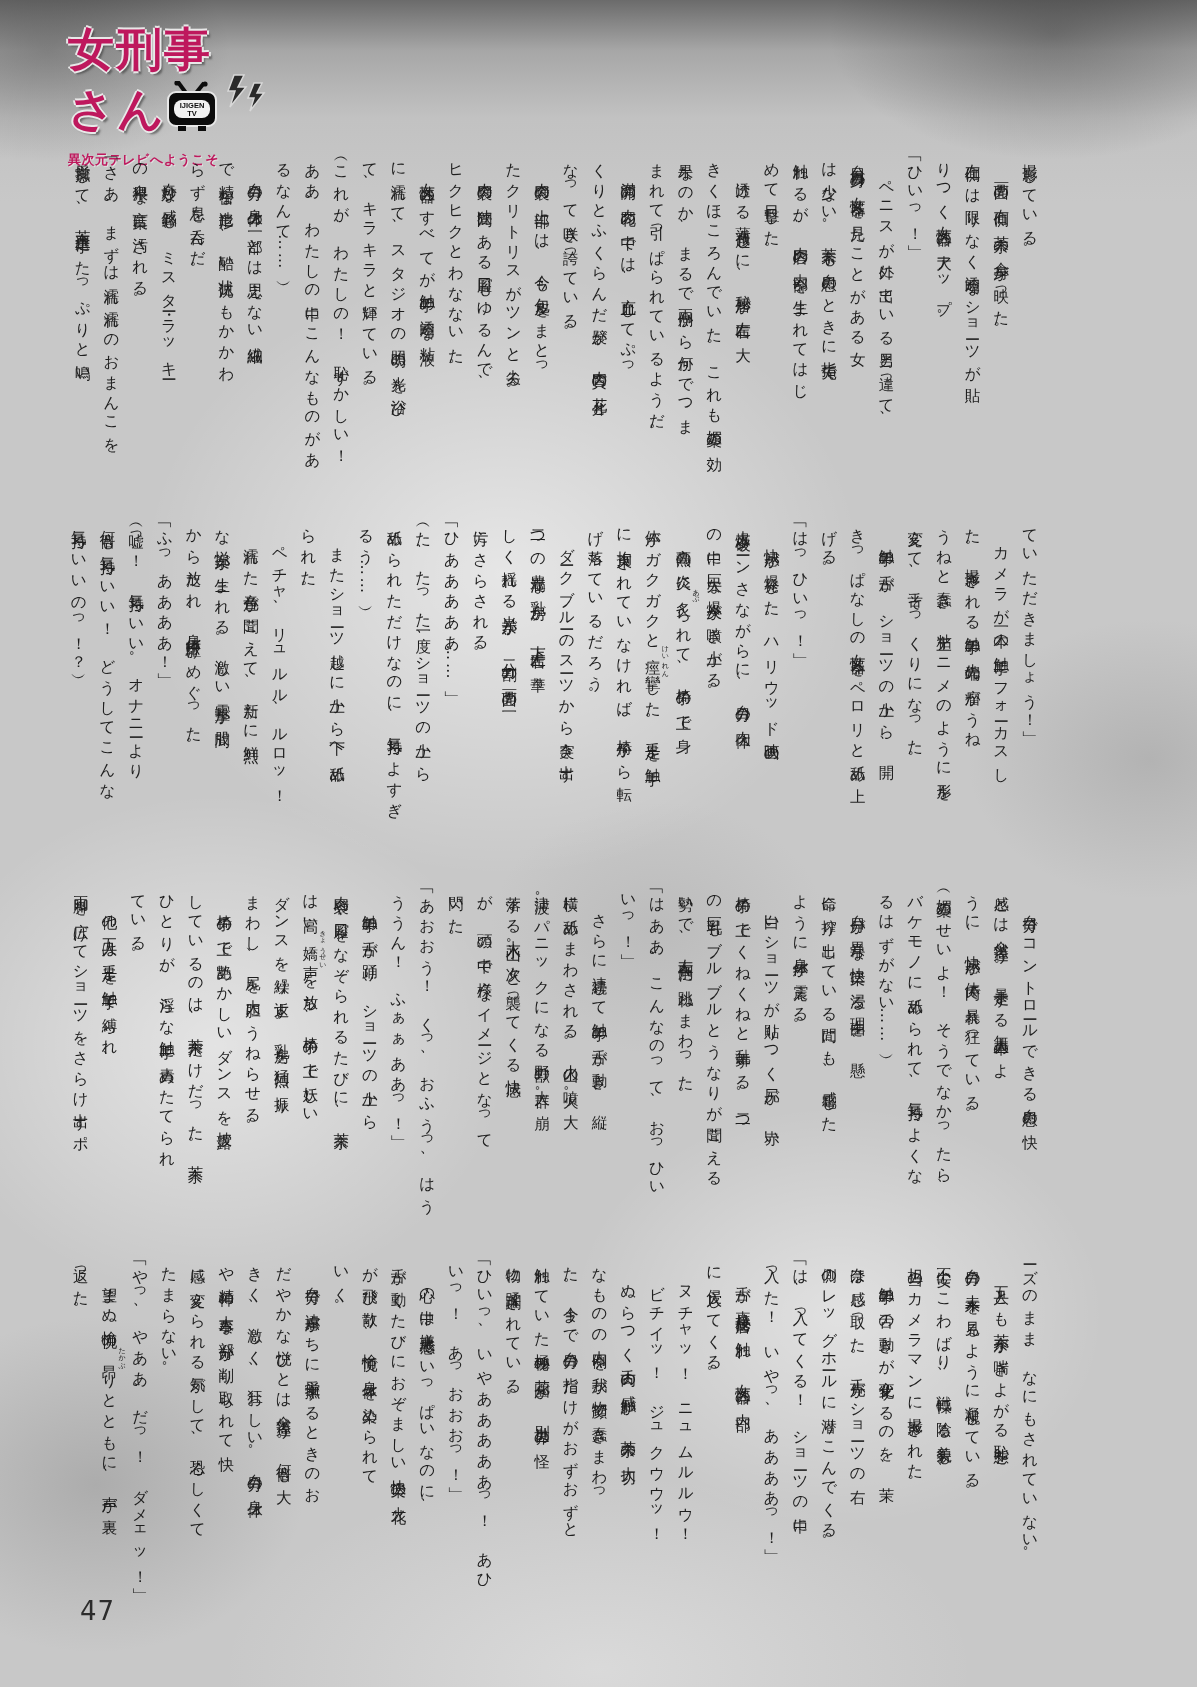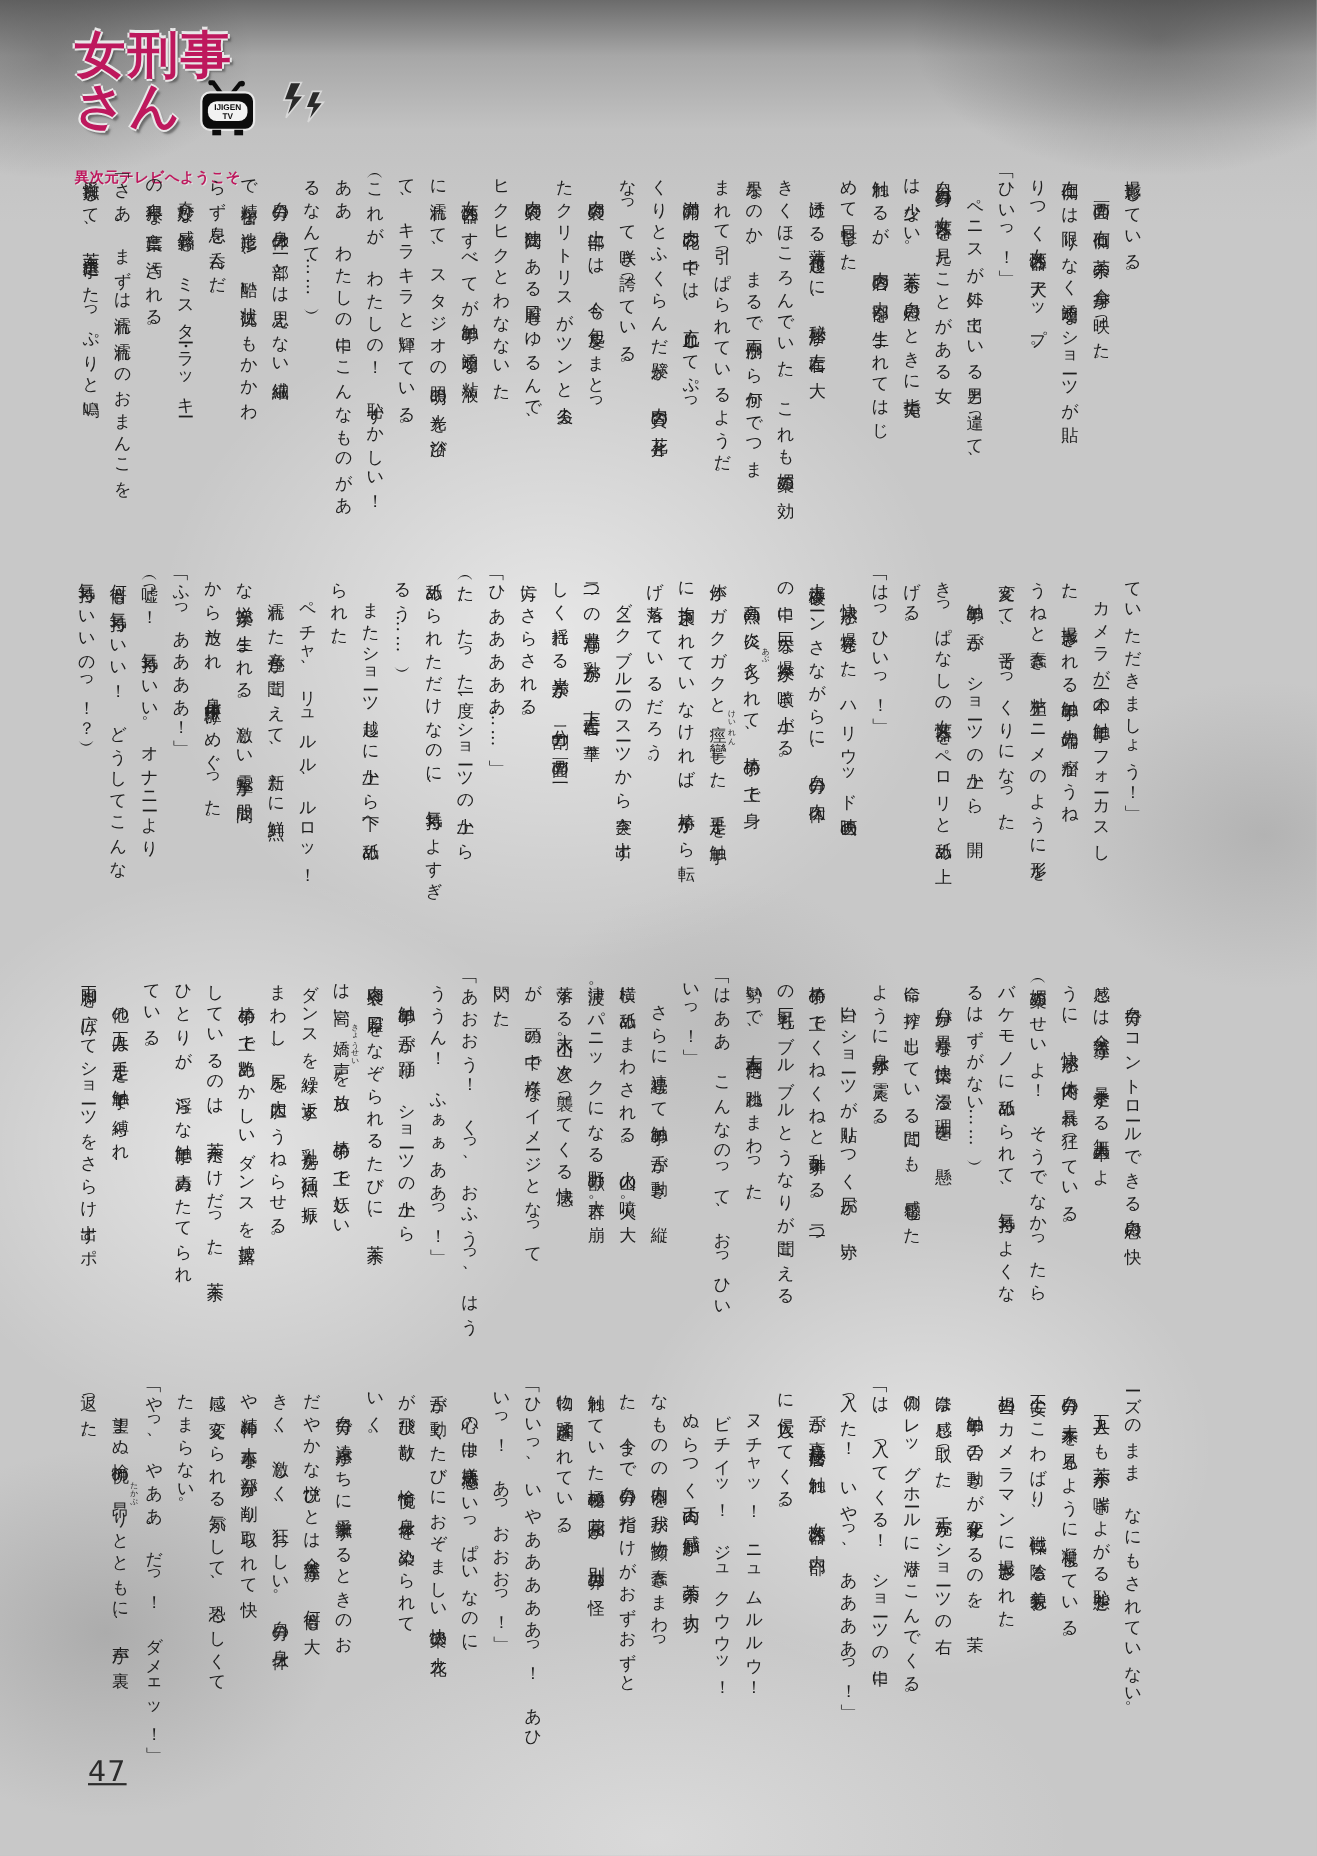--- a/index.html
+++ b/index.html
@@ -28,21 +28,21 @@
       radial-gradient(ellipse 500px 260px at 50% 99%, rgba(235,235,235,.5), transparent 75%);
   }
 
   
   .logo{position:absolute;left:68px;top:26px;width:260px;
         font-family:"Liberation Sans","DejaVu Sans",sans-serif;color:#be185d;}
   .logo-title{
     font-weight:900;font-size:46px;line-height:1.02;letter-spacing:2px;
     text-shadow:2px 0 0 #e8e8e8,-2px 0 0 #e8e8e8,0 2px 0 #e8e8e8,0 -2px 0 #e8e8e8,3px 3px 2px rgba(60,60,60,.6);
   }
-  .logo-row{display:flex;align-items:flex-start;gap:15px;}
+  .logo-row{display:flex;align-items:center;gap:0;}
   .tv-icon{display:inline-block;margin-bottom:2px;}
   .lightning{margin-bottom:26px;margin-left:2px;}
   .logo-sub{margin-top:4px;font-size:13px;font-weight:700;letter-spacing:.5px;
             text-shadow:1px 1px 0 #e0e0e0;}
 
   
   .band{
     position:absolute;right:153px;height:318px;
     writing-mode:vertical-rl;text-orientation:mixed;
     font-size:15.5px;letter-spacing:2.9px;color:#1e1e1e;
@@ -50,21 +50,21 @@
   .band .tcol{line-height:28.7px;white-space:nowrap;}
   ruby rt{font-size:7px;letter-spacing:0;}
   #band0{top:152px;}
   #band1{top:518px;}
   #band2{top:884px;}
   #band3{top:1256px;}
 
   .page-number{
     position:absolute;left:80px;top:1596px;
     font-family:"DejaVu Sans","Liberation Sans",sans-serif;
-    font-size:26px;color:#2c2c2c;letter-spacing:1px;text-decoration:underline;
+    font-size:26px;color:#2c2c2c;letter-spacing:1px;
   }
 </style>
 </head>
 <body>
 
 <div class="page">
   <div class="scan-texture"></div>
 
   <div class="logo">
     <div class="logo-title">女刑事</div>

